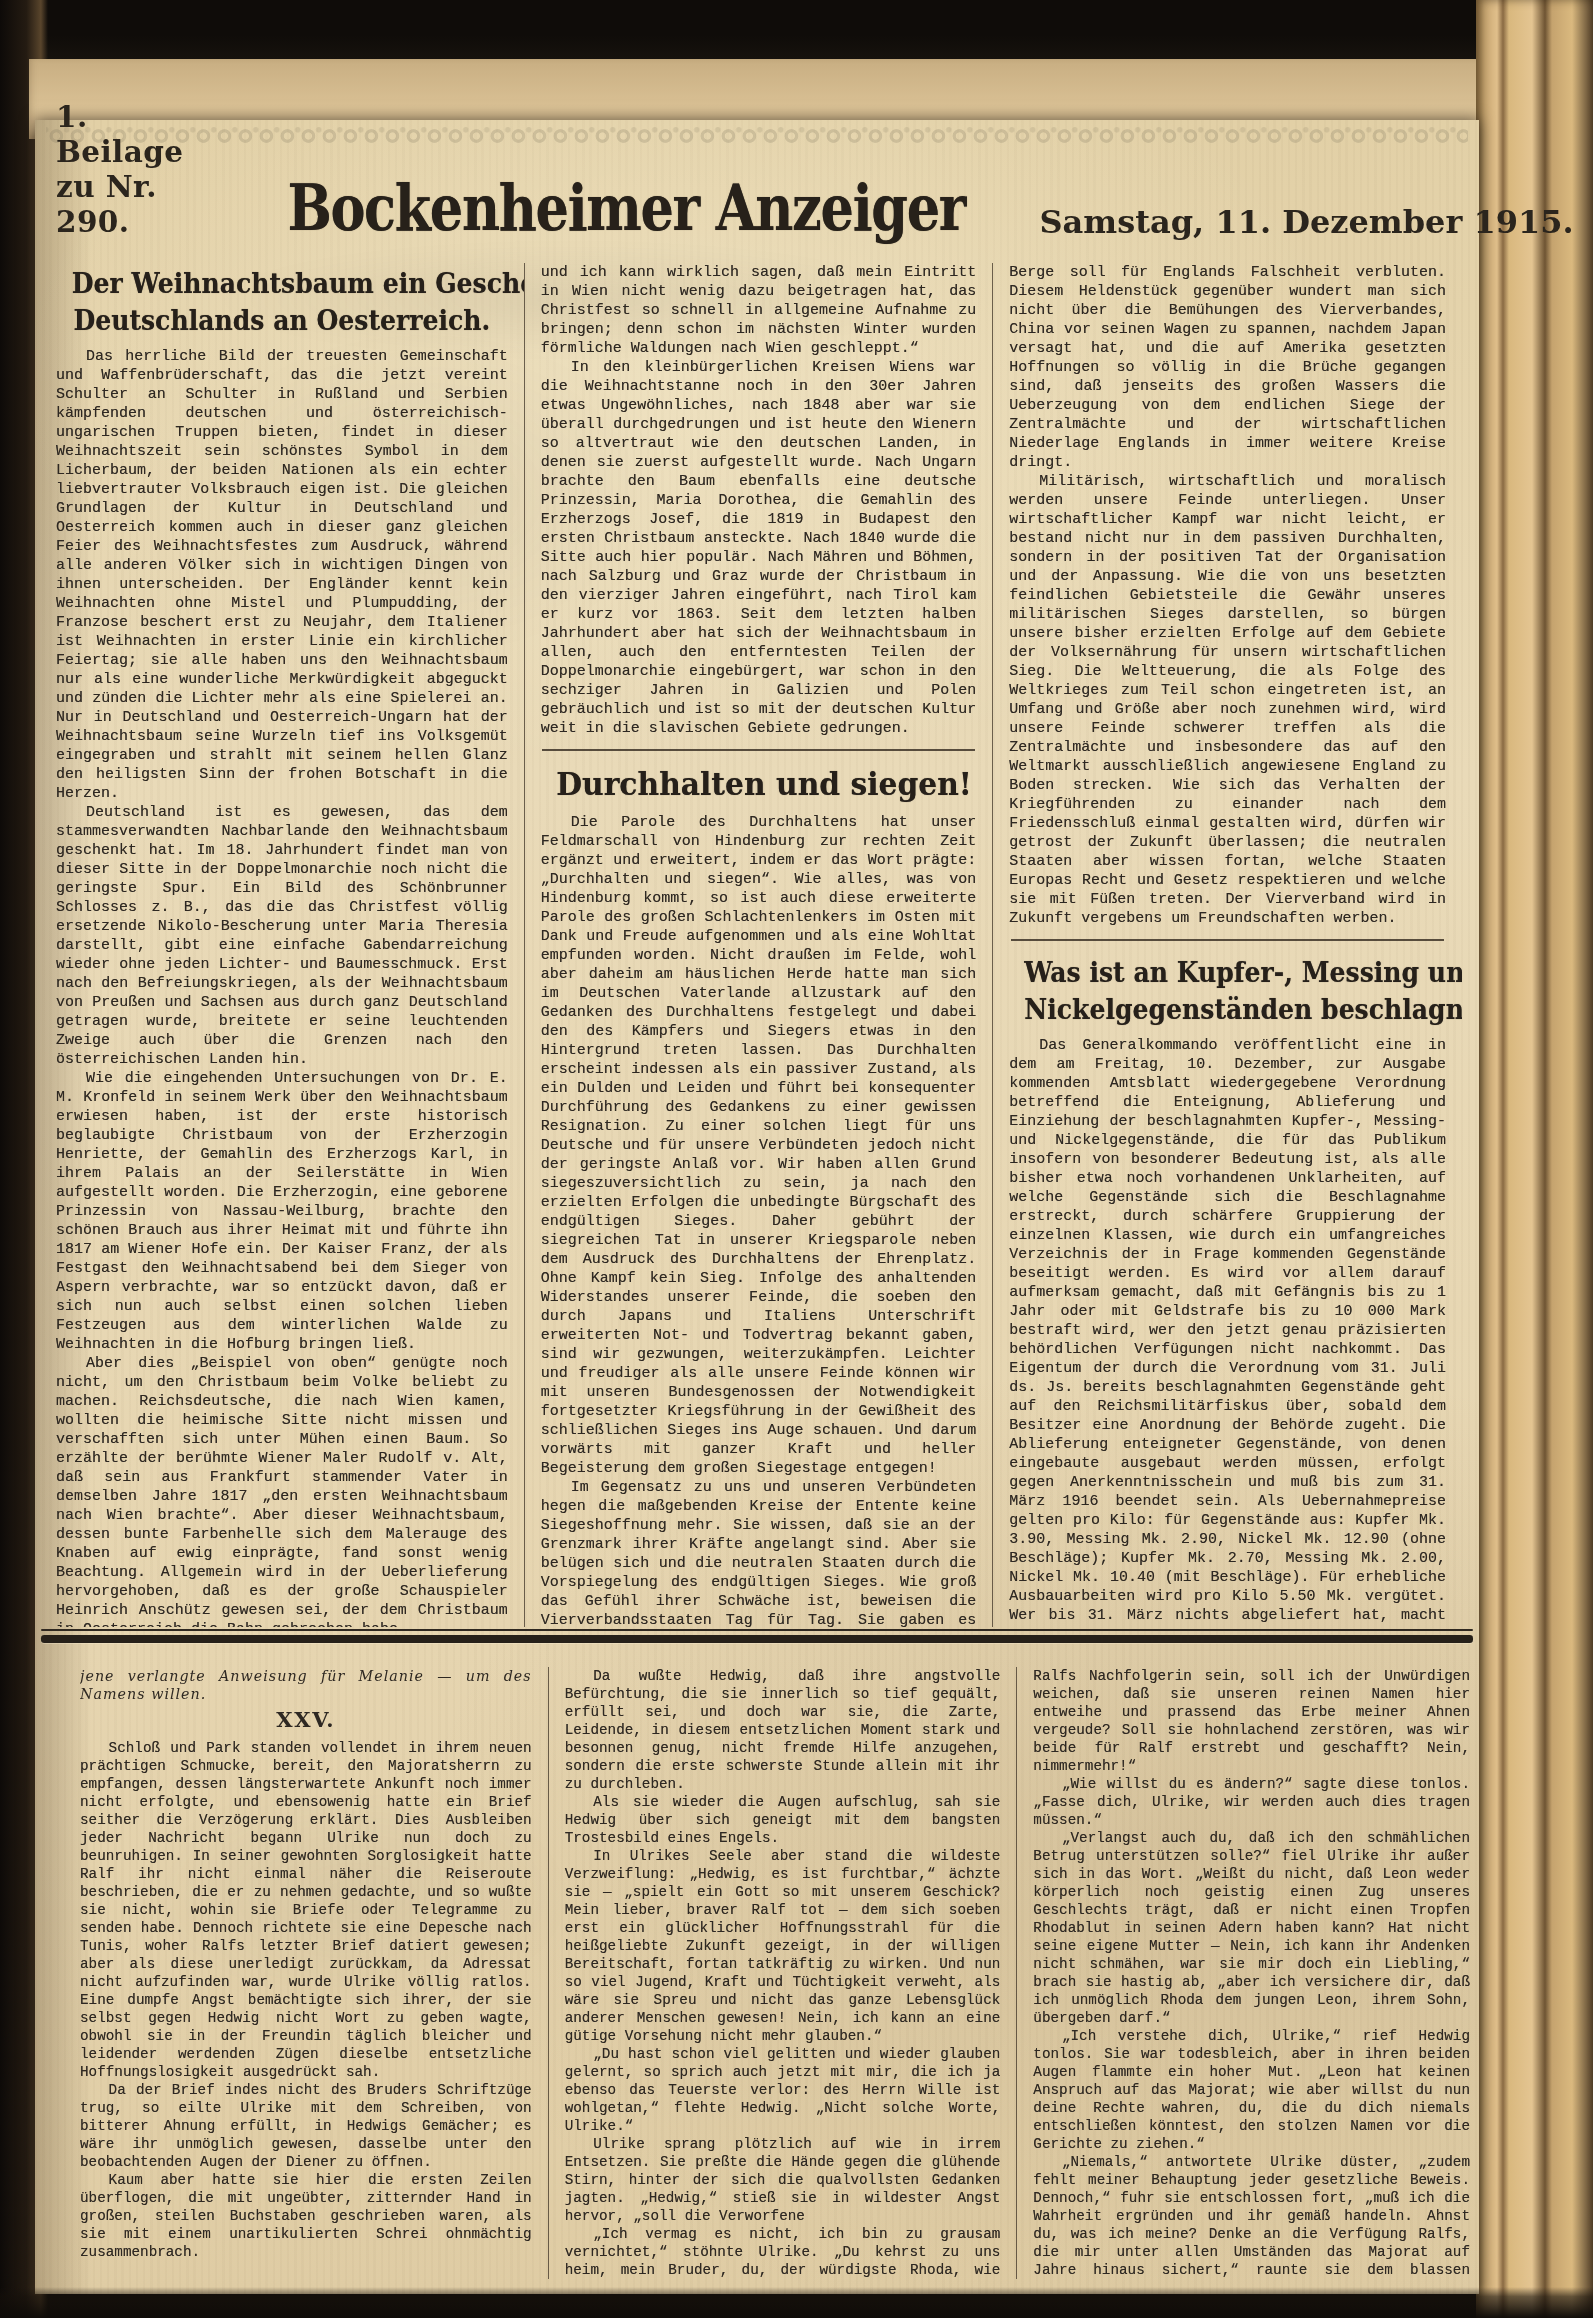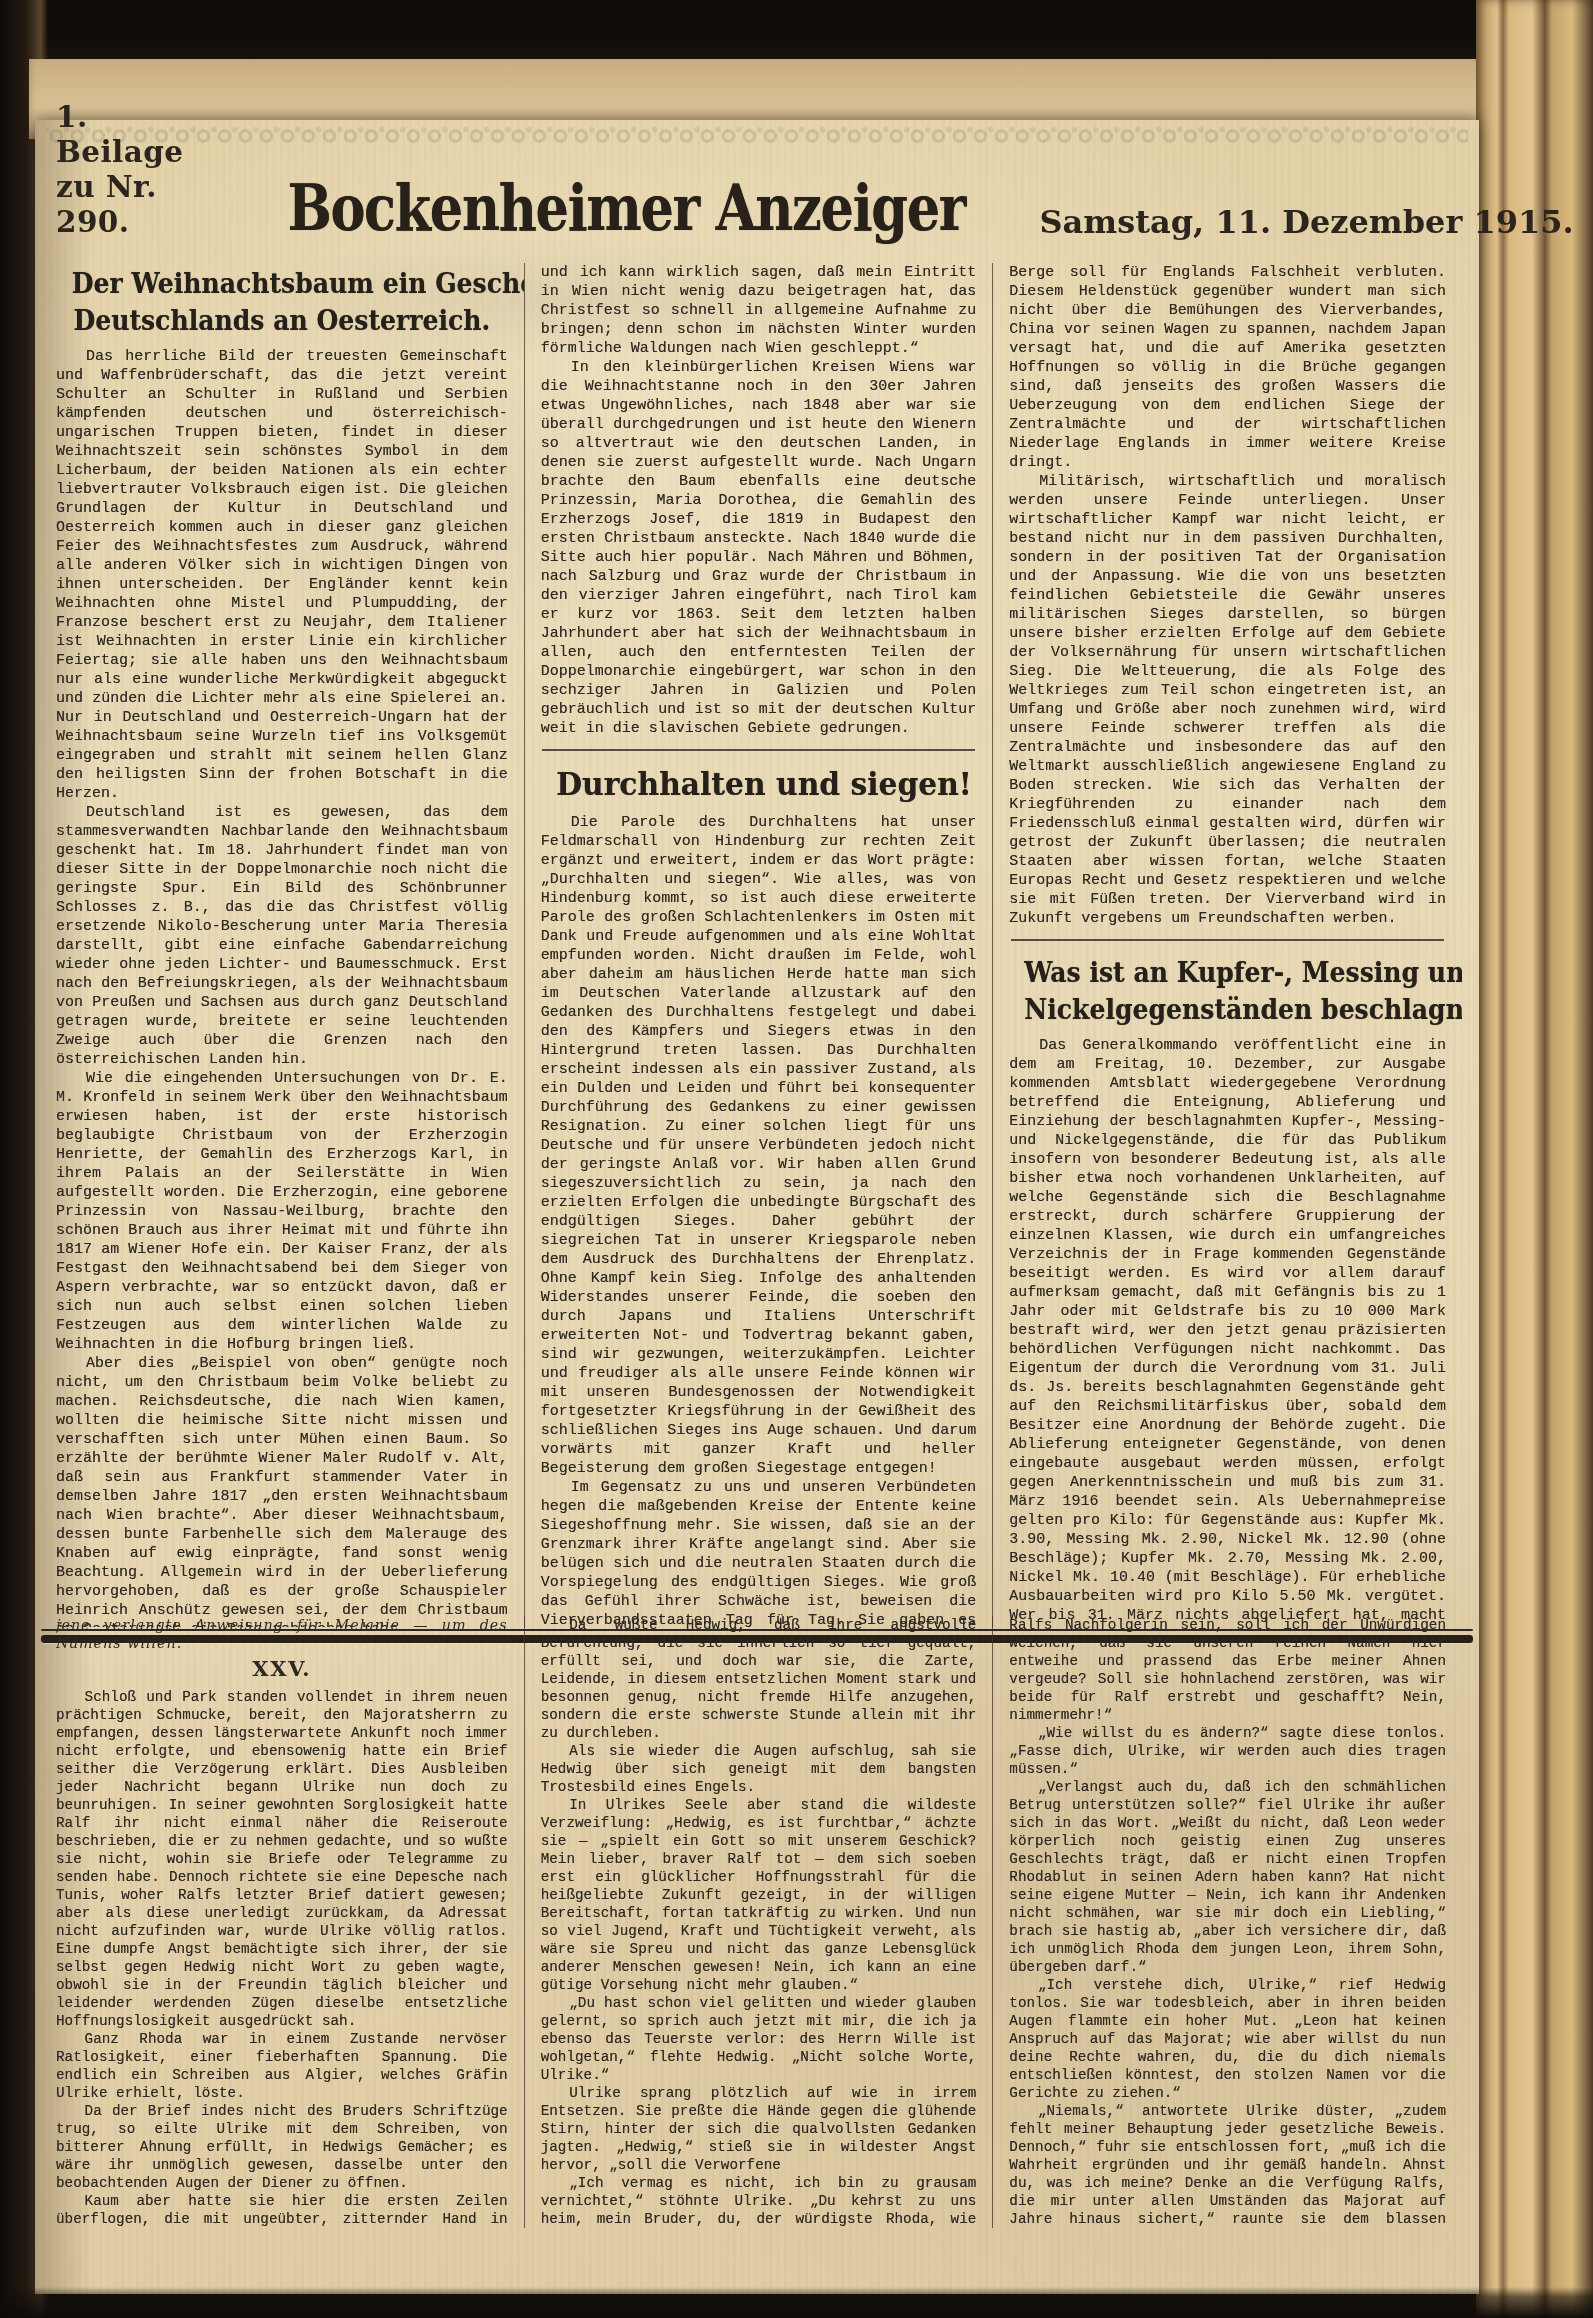--- a/index.html
+++ b/index.html
@@ -54,21 +54,21 @@
     padding-bottom:8px;color:#2b251d;}
   .mh-title{flex:1;text-align:center;font-size:64px;font-weight:bold;color:#27211a;
     transform:scaleX(.82);transform-origin:50% 100%;letter-spacing:-1.6px;white-space:nowrap;
     text-shadow:0 0 0.8px rgba(35,28,20,.7);padding-bottom:1.6px;}
   .mh-date{width:422px;text-align:center;font-size:32px;font-weight:bold;color:#2b251d;
     padding-bottom:6.4px;white-space:nowrap;}
 
   
   .cols{position:absolute;left:21px;top:143px;width:1406px;display:flex;}
   .cols.top-section{height:1364px;}
-  .cols.feuilleton-section{top:1496px;height:612px;}
+  .cols.feuilleton-section{top:1547px;height:612px;margin-left:24px;}
   .col{width:469px;box-sizing:border-box;padding-right:16px;overflow:hidden;}
   .col + .col{padding-left:16px;}
   .col.ruled{border-right:1.6px solid rgba(58,47,35,.72);}
   .top-section .col{font-size:15px;line-height:19px;text-align:justify;}
   .feuilleton-section .col{font-size:14.3px;line-height:18px;text-align:justify;}
 
   .para{margin:0;text-indent:2em;text-shadow:0 0 0.4px rgba(46,40,34,.55);font-family:Liberation Mono, monospace;}
   .para.cont{text-indent:0;}
   .headline{font-weight:bold;text-align:center;color:#26201a;
     margin:1.6px 0 8px 0;text-shadow:0 0 0.8px rgba(35,28,20,.6);}
@@ -143,21 +143,20 @@
   <div class="section-divider">
     <div class="thin"></div>
     <div class="thick"></div>
   </div>
 
   <div class="cols feuilleton-section">
     <div class="col ruled">
         <p class="intro">jene verlangte Anweisung für Melanie — um des Namens willen.</p>
         <div class="chapter">XXV.</div>
         <p class="para">Schloß und Park standen vollendet in ihrem neuen prächtigen Schmucke, bereit, den Majoratsherrn zu empfangen, dessen längsterwartete Ankunft noch immer nicht erfolgte, und ebensowenig hatte ein Brief seither die Verzögerung erklärt. Dies Ausbleiben jeder Nachricht begann Ulrike nun doch zu beunruhigen. In seiner gewohnten Sorglosigkeit hatte Ralf ihr nicht einmal näher die Reiseroute beschrieben, die er zu nehmen gedachte, und so wußte sie nicht, wohin sie Briefe oder Telegramme zu senden habe. Dennoch richtete sie eine Depesche nach Tunis, woher Ralfs letzter Brief datiert gewesen; aber als diese unerledigt zurückkam, da Adressat nicht aufzufinden war, wurde Ulrike völlig ratlos. Eine dumpfe Angst bemächtigte sich ihrer, der sie selbst gegen Hedwig nicht Wort zu geben wagte, obwohl sie in der Freundin täglich bleicher und leidender werdenden Zügen dieselbe entsetzliche Hoffnungslosigkeit ausgedrückt sah.</p>
-        <p class="para">Ganz Rhoda war in einem Zustande nervöser Ratlosigkeit, einer fieberhaften Spannung. Die endlich ein Schreiben aus Algier, welches Gräfin Ulrike erhielt, löste.</p>
         <p class="para">Da der Brief indes nicht des Bruders Schriftzüge trug, so eilte Ulrike mit dem Schreiben, von bitterer Ahnung erfüllt, in Hedwigs Gemächer; es wäre ihr unmöglich gewesen, dasselbe unter den beobachtenden Augen der Diener zu öffnen.</p>
         <p class="para">Kaum aber hatte sie hier die ersten Zeilen überflogen, die mit ungeübter, zitternder Hand in großen, steilen Buchstaben geschrieben waren, als sie mit einem unartikulierten Schrei ohnmächtig zusammenbrach.</p>
       </div>
     <div class="col ruled">
         <p class="para">Da wußte Hedwig, daß ihre angstvolle Befürchtung, die sie innerlich so tief gequält, erfüllt sei, und doch war sie, die Zarte, Leidende, in diesem entsetzlichen Moment stark und besonnen genug, nicht fremde Hilfe anzugehen, sondern die erste schwerste Stunde allein mit ihr zu durchleben.</p>
         <p class="para">Als sie wieder die Augen aufschlug, sah sie Hedwig über sich geneigt mit dem bangsten Trostesbild eines Engels.</p>
         <p class="para">In Ulrikes Seele aber stand die wildeste Verzweiflung: „Hedwig, es ist furchtbar,“ ächzte sie — „spielt ein Gott so mit unserem Geschick? Mein lieber, braver Ralf tot — dem sich soeben erst ein glücklicher Hoffnungsstrahl für die heißgeliebte Zukunft gezeigt, in der willigen Bereitschaft, fortan tatkräftig zu wirken. Und nun so viel Jugend, Kraft und Tüchtigkeit verweht, als wäre sie Spreu und nicht das ganze Lebensglück anderer Menschen gewesen! Nein, ich kann an eine gütige Vorsehung nicht mehr glauben.“</p>
         <p class="para">„Du hast schon viel gelitten und wieder glauben gelernt, so sprich auch jetzt mit mir, die ich ja ebenso das Teuerste verlor: des Herrn Wille ist wohlgetan,“ flehte Hedwig. „Nicht solche Worte, Ulrike.“</p>
         <p class="para">Ulrike sprang plötzlich auf wie in irrem Entsetzen. Sie preßte die Hände gegen die glühende Stirn, hinter der sich die qualvollsten Gedanken jagten. „Hedwig,“ stieß sie in wildester Angst hervor, „soll die Verworfene</p>
         <p class="para">„Ich vermag es nicht, ich bin zu grausam vernichtet,“ stöhnte Ulrike. „Du kehrst zu uns heim, mein Bruder, du, der würdigste Rhoda, wie nur einer sittenreiner, edler, idealer gesinnt als du,“ murmelte sie schluchzend vor sich hin. „In blühender Kraft zogst du aus und kehrst nun heim in starrer Vernichtung, um einem andern Raum zu geben, der — — —“</p>

